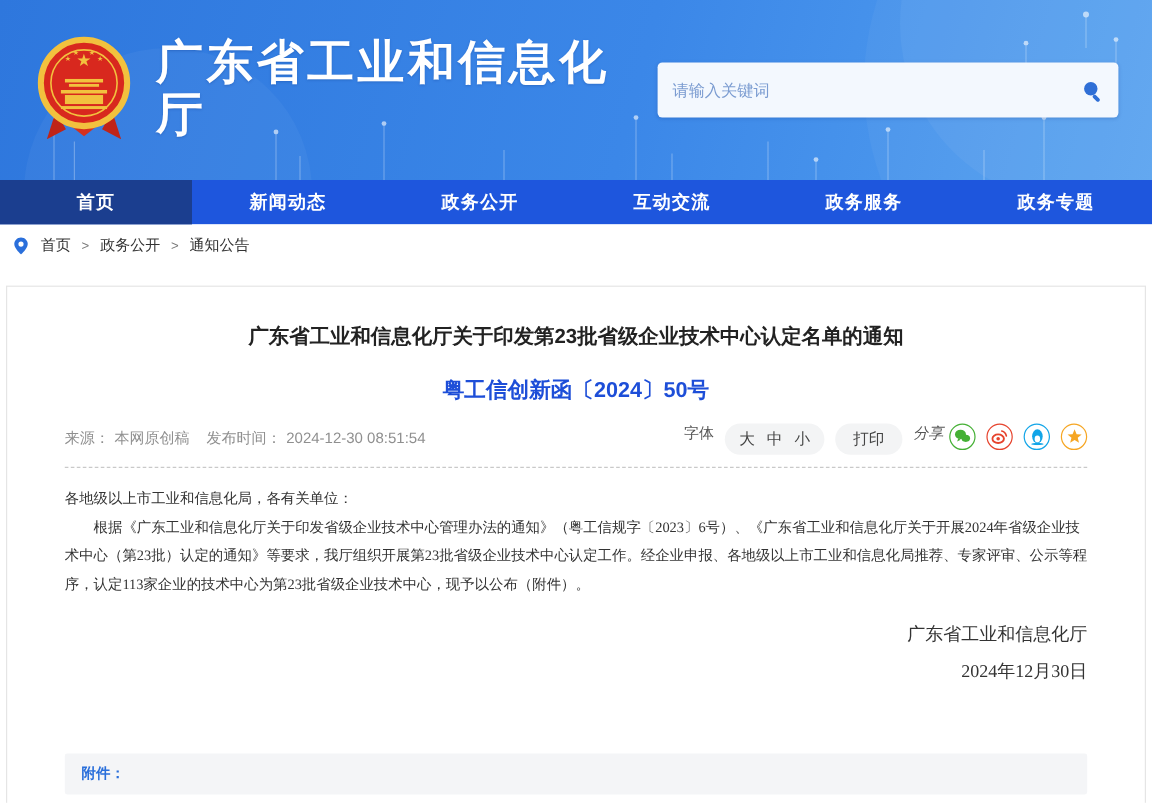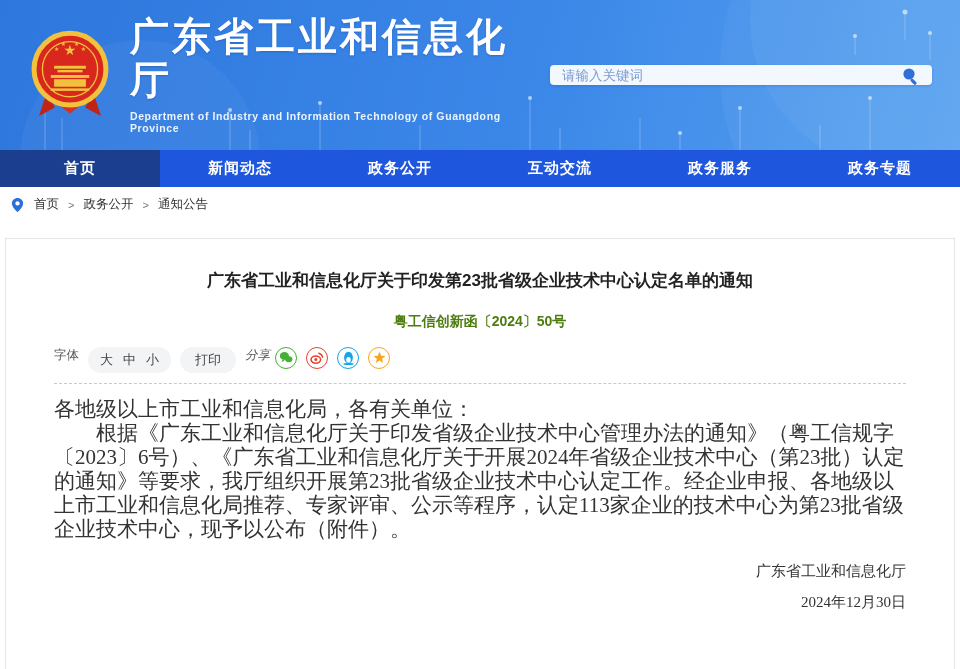--- a/index.html
+++ b/index.html
@@ -10,21 +10,21 @@
   .site-header { position:relative; height:150px; overflow:hidden;
     background:linear-gradient(105deg,#2e77dd 0%,#3b87e8 55%,#55a1f0 100%); }
   .header-deco { position:absolute; inset:0; z-index:1; pointer-events:none; }
   .header-inner { position:relative; z-index:2; display:flex; align-items:center;
     height:100%; padding:0 28px; }
   .emblem { width:84px; height:92px; flex:0 0 auto; margin-right:18px; }
   .org-cn { color:#fff; font-size:39px; font-weight:bold; letter-spacing:3px;
     text-shadow:0 1px 2px rgba(0,40,120,.25); line-height:1.1; }
   .org-en { color:rgba(255,255,255,.9); font-size:10.5px; font-weight:bold;
     letter-spacing:.6px; margin-top:8px; }
-  .search-box { margin-left:auto; width:385px; height:20px; background:#f3f8fe;
+  .search-box { margin-left:auto; width:385px; height:46px; background:#f3f8fe;
     border-radius:4px; display:flex; align-items:center; padding:0 12px;
     box-shadow:0 1px 3px rgba(0,40,120,.18); }
   .search-box input { flex:1; border:none; outline:none; background:transparent;
     font-size:13.5px; color:#2b5fae; font-family:inherit; }
   .search-box input::placeholder { color:#7b9cd1; }
   .search-btn { border:none; background:none; cursor:pointer; display:flex;
     align-items:center; padding:0; }
 
   
   .main-nav { display:flex; height:37px; background:#1e56dd; }
@@ -36,21 +36,21 @@
   .breadcrumb { height:35px; display:flex; align-items:center; gap:9px;
     padding:0 10px; background:#fff; font-size:12.5px; color:#333; }
   .crumb { cursor:pointer; }
   .crumb-sep { color:#777; font-size:11px; }
 
   
   .card { margin:16px 5px 0; background:#fff; border:1px solid #e5e5e5;
     height:434px; padding:30px 48px 0; position:relative; }
   .art-title { font-size:17px; font-weight:bold; color:#222; text-align:center;
     line-height:1.4; margin-bottom:20px; }
-  .doc-number { font-size:14px; font-weight:bold; color:#4d7c0f; text-align:center;
+  .doc-number { font-size:18px; font-weight:bold; color:#1d4ed8; text-align:center;
     margin-bottom:16px; }
 
   .meta-row { display:flex; justify-content:space-between; align-items:center;
     border-bottom:1px dashed #c9c9c9; padding-bottom:10px; font-size:12.5px;
     color:#8f8f8f; }
   .meta-left span { margin-right:4px; }
   .meta-left .gap { margin-right:14px; }
   .meta-right { display:flex; gap:9px; color:#555; }
   .pill { background:#f3f4f5; border-radius:14px; padding:4px 12px; display:flex;
     gap:10px; color:#444; font-size:13px; align-items:center; }
@@ -59,21 +59,21 @@
   .share-label { font-size:12.5px; color:#555; margin-right:-4px;font-style:italic; }
   .share-ic { width:22px; height:22px; border-radius:50%; background:#fff;
     display:flex; align-items:center; justify-content:center; cursor:pointer; }
   .ic-wechat { border:1.6px solid #45b035; }
   .ic-weibo  { border:1.6px solid #e6432d; }
   .ic-qq     { border:1.6px solid #12a5e8; }
   .ic-star   { border:1.6px solid #f6a623; }
 
   .art-body { margin-top:13px;
     font-family:"Liberation Serif","DejaVu Serif",serif;
-    font-size:21px; color:#333; line-height:24px; }
+    font-size:12px; color:#333; line-height:24px; }
   .art-body p { margin:0; }
   .art-body p.indent { text-indent:2em; }
   .sign-block { text-align:right; margin-top:15px; line-height:31px;
     font-family:"Liberation Serif","DejaVu Serif",serif; font-size:15px; color:#333; }
 
   .attach-box { margin-top:52px; background:#f4f5f7; border-radius:2px;
     padding:8px 14px 9px; }
   .attach-title { display:flex; align-items:center; gap:6px; color:#2a6fdb;
     font-size:12px; font-weight:bold; }
 </style>
@@ -131,21 +131,20 @@
         <text x="66" y="26" font-size="7" fill="#f2c13e" text-anchor="middle">★</text>
         <rect x="31" y="44" width="38" height="3.5" fill="#f2c13e"></rect>
         <rect x="35" y="49" width="30" height="2.8" fill="#f2c13e"></rect>
         <rect x="27" y="55" width="46" height="3.5" fill="#f2c13e"></rect>
         <rect x="31" y="60" width="38" height="9" fill="#f2c13e"></rect>
         <rect x="27" y="71" width="46" height="3" fill="#f2c13e"></rect>
       </svg>
     </div>
     <div>
       <div class="org-cn">广东省工业和信息化厅</div>
-      <div class="org-en">Department of Industry and Information Technology of Guangdong Province</div>
     </div>
     <div class="search-box">
       <input type="text" placeholder="请输入关键词" style="">
       <button class="search-btn">
         <svg width="19" height="19" viewBox="0 0 19 19">
           <circle cx="8" cy="8" r="5.6" fill="#2f6fd6"></circle>
           <rect x="11.2" y="12.2" width="7" height="3.2" rx="1.6" transform="rotate(45 11.2 12.2)" fill="#2f6fd6"></rect>
         </svg>
       </button>
     </div>
@@ -171,20 +170,23 @@
   <span class="crumb">政务公开</span>
   <span class="crumb-sep">&gt;</span>
   <span class="crumb">通知公告</span>
 </div>
 
 <main class="card">
   <h1 class="art-title">广东省工业和信息化厅关于印发第23批省级企业技术中心认定名单的通知</h1>
   <div class="doc-number">粤工信创新函〔2024〕50号</div>
 
   <div class="meta-row">
+    <div class="meta-left">
+      <span>来源：</span><span class="gap">本网原创稿</span><span>发布时间：</span><span>2024-12-30 08:51:54</span>
+    </div>
     <div class="meta-right">
       <span>字体</span>
       <div class="pill">
         <span>大</span>
         <span>中</span>
         <span>小</span>
       </div>
       <div class="pill print">打印</div>
       <span class="share-label">分享</span>
       <span class="share-ic ic-wechat">

